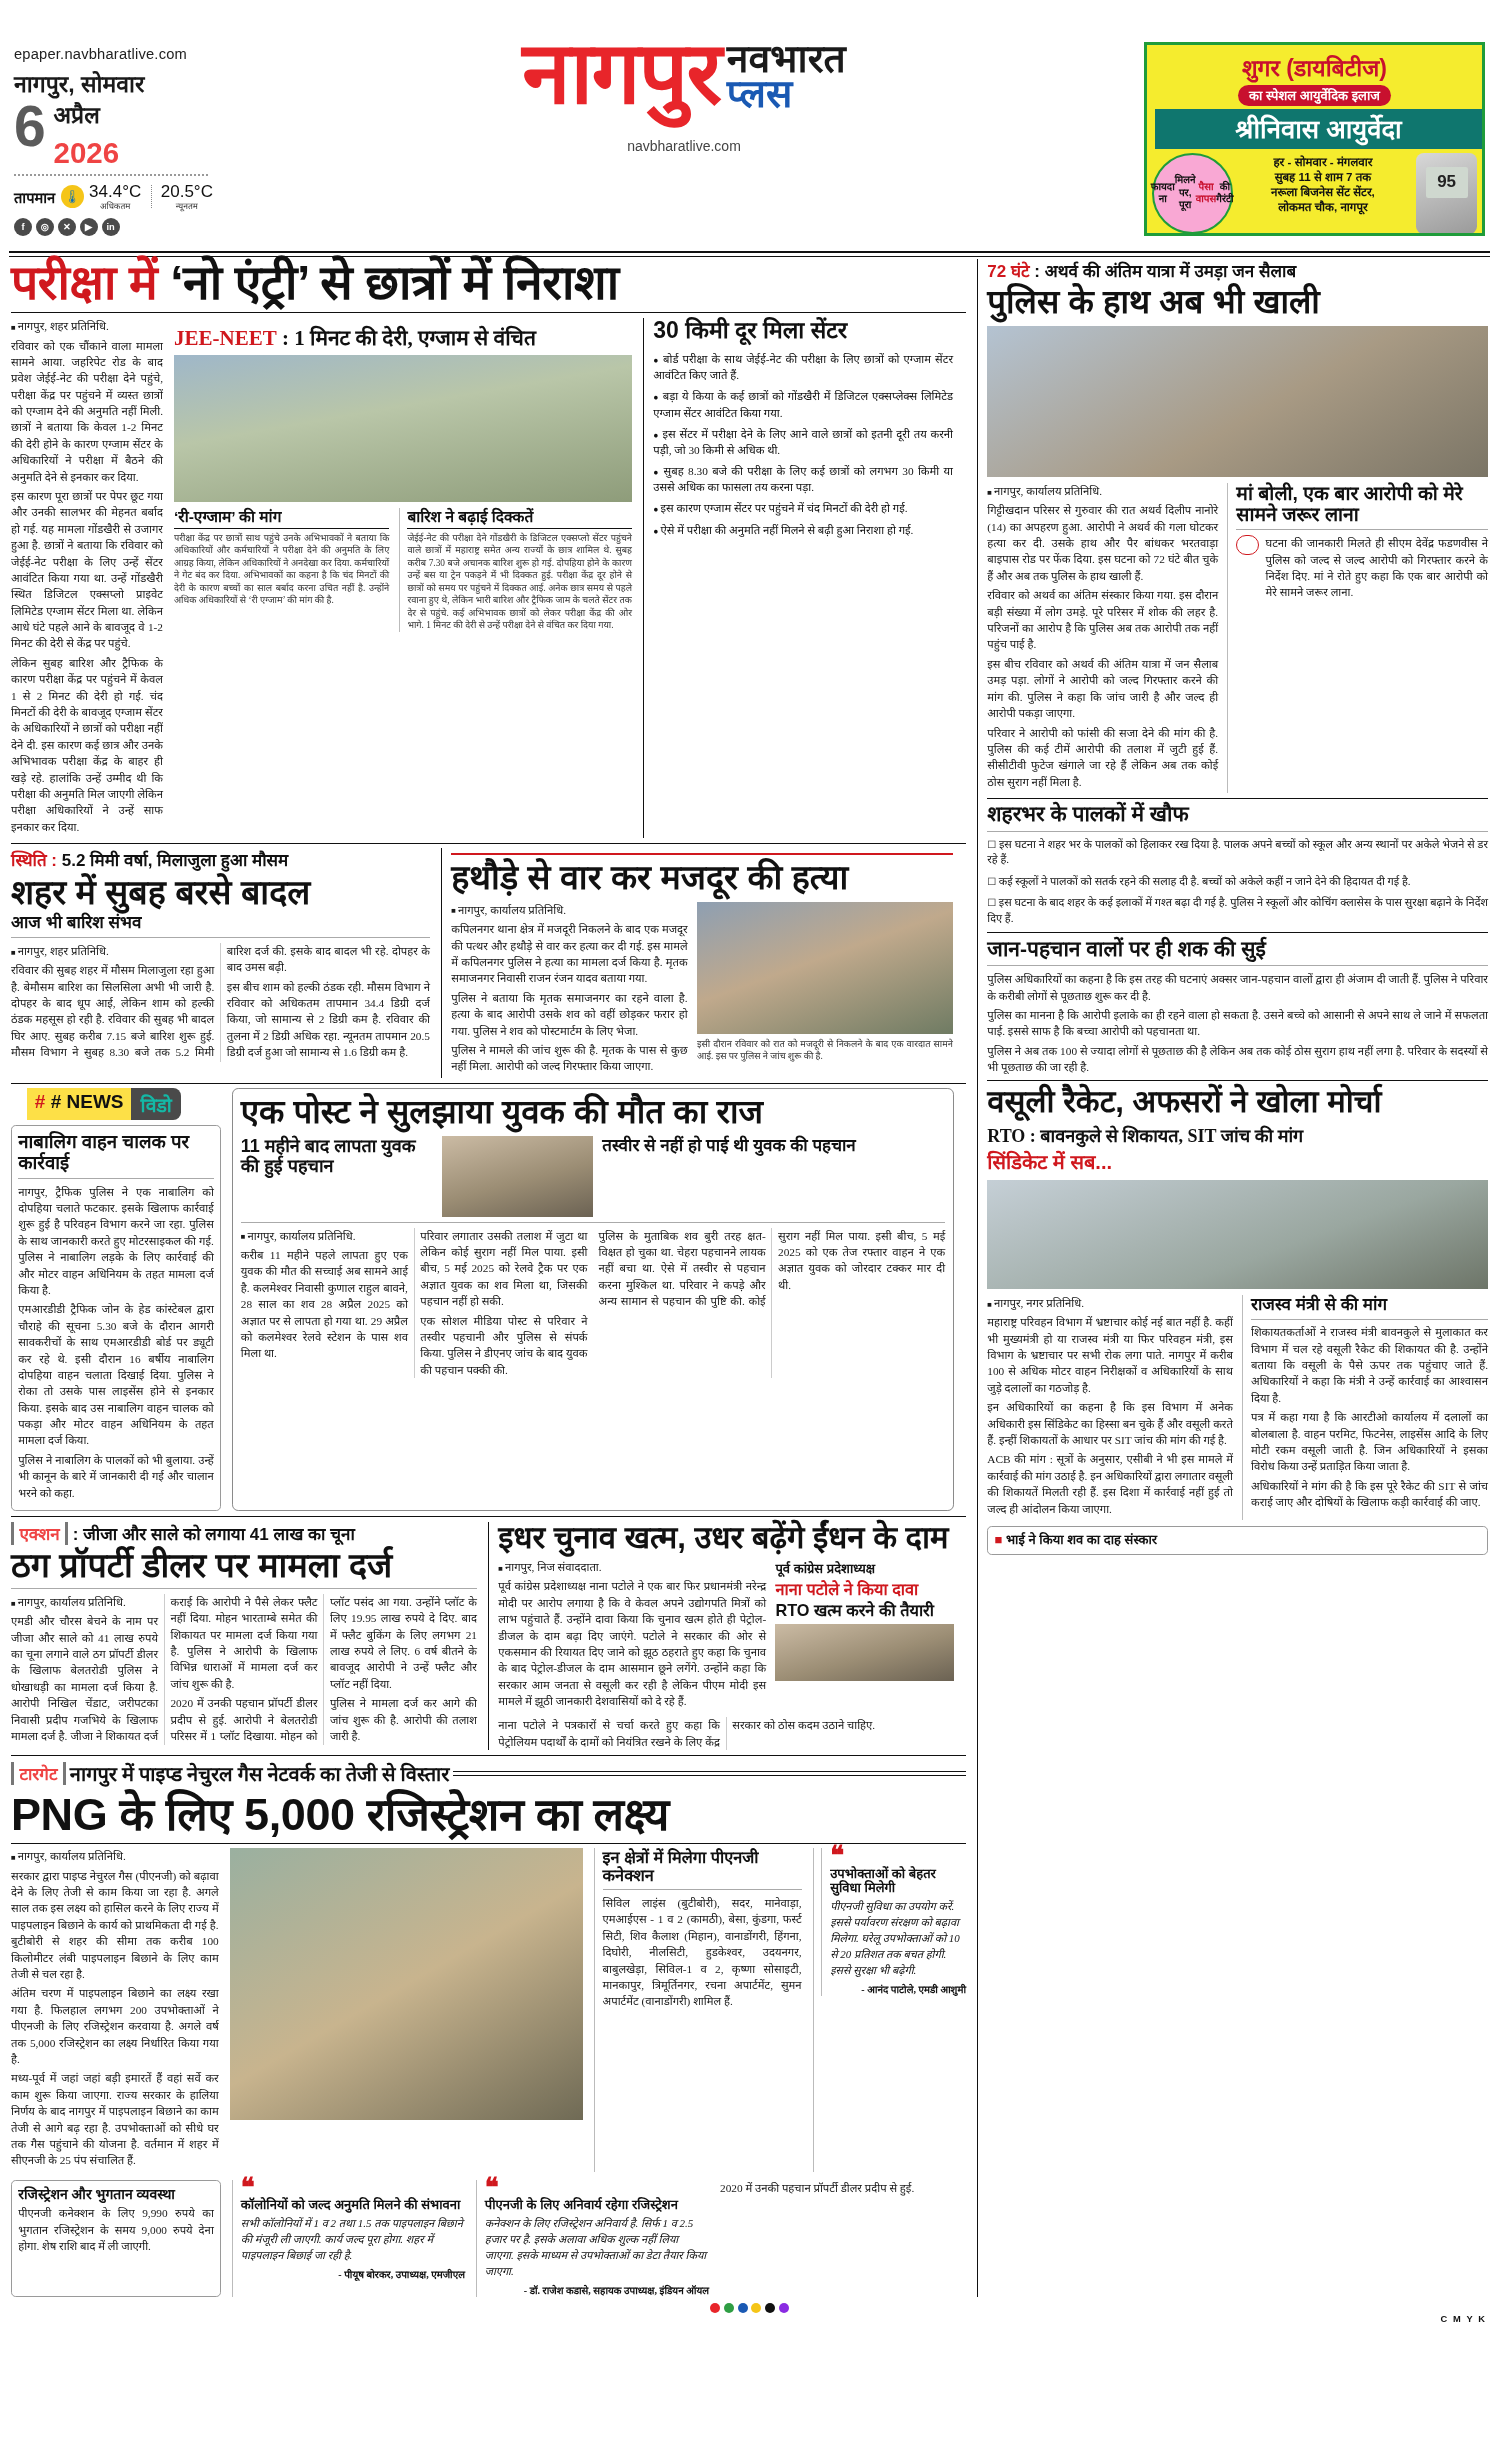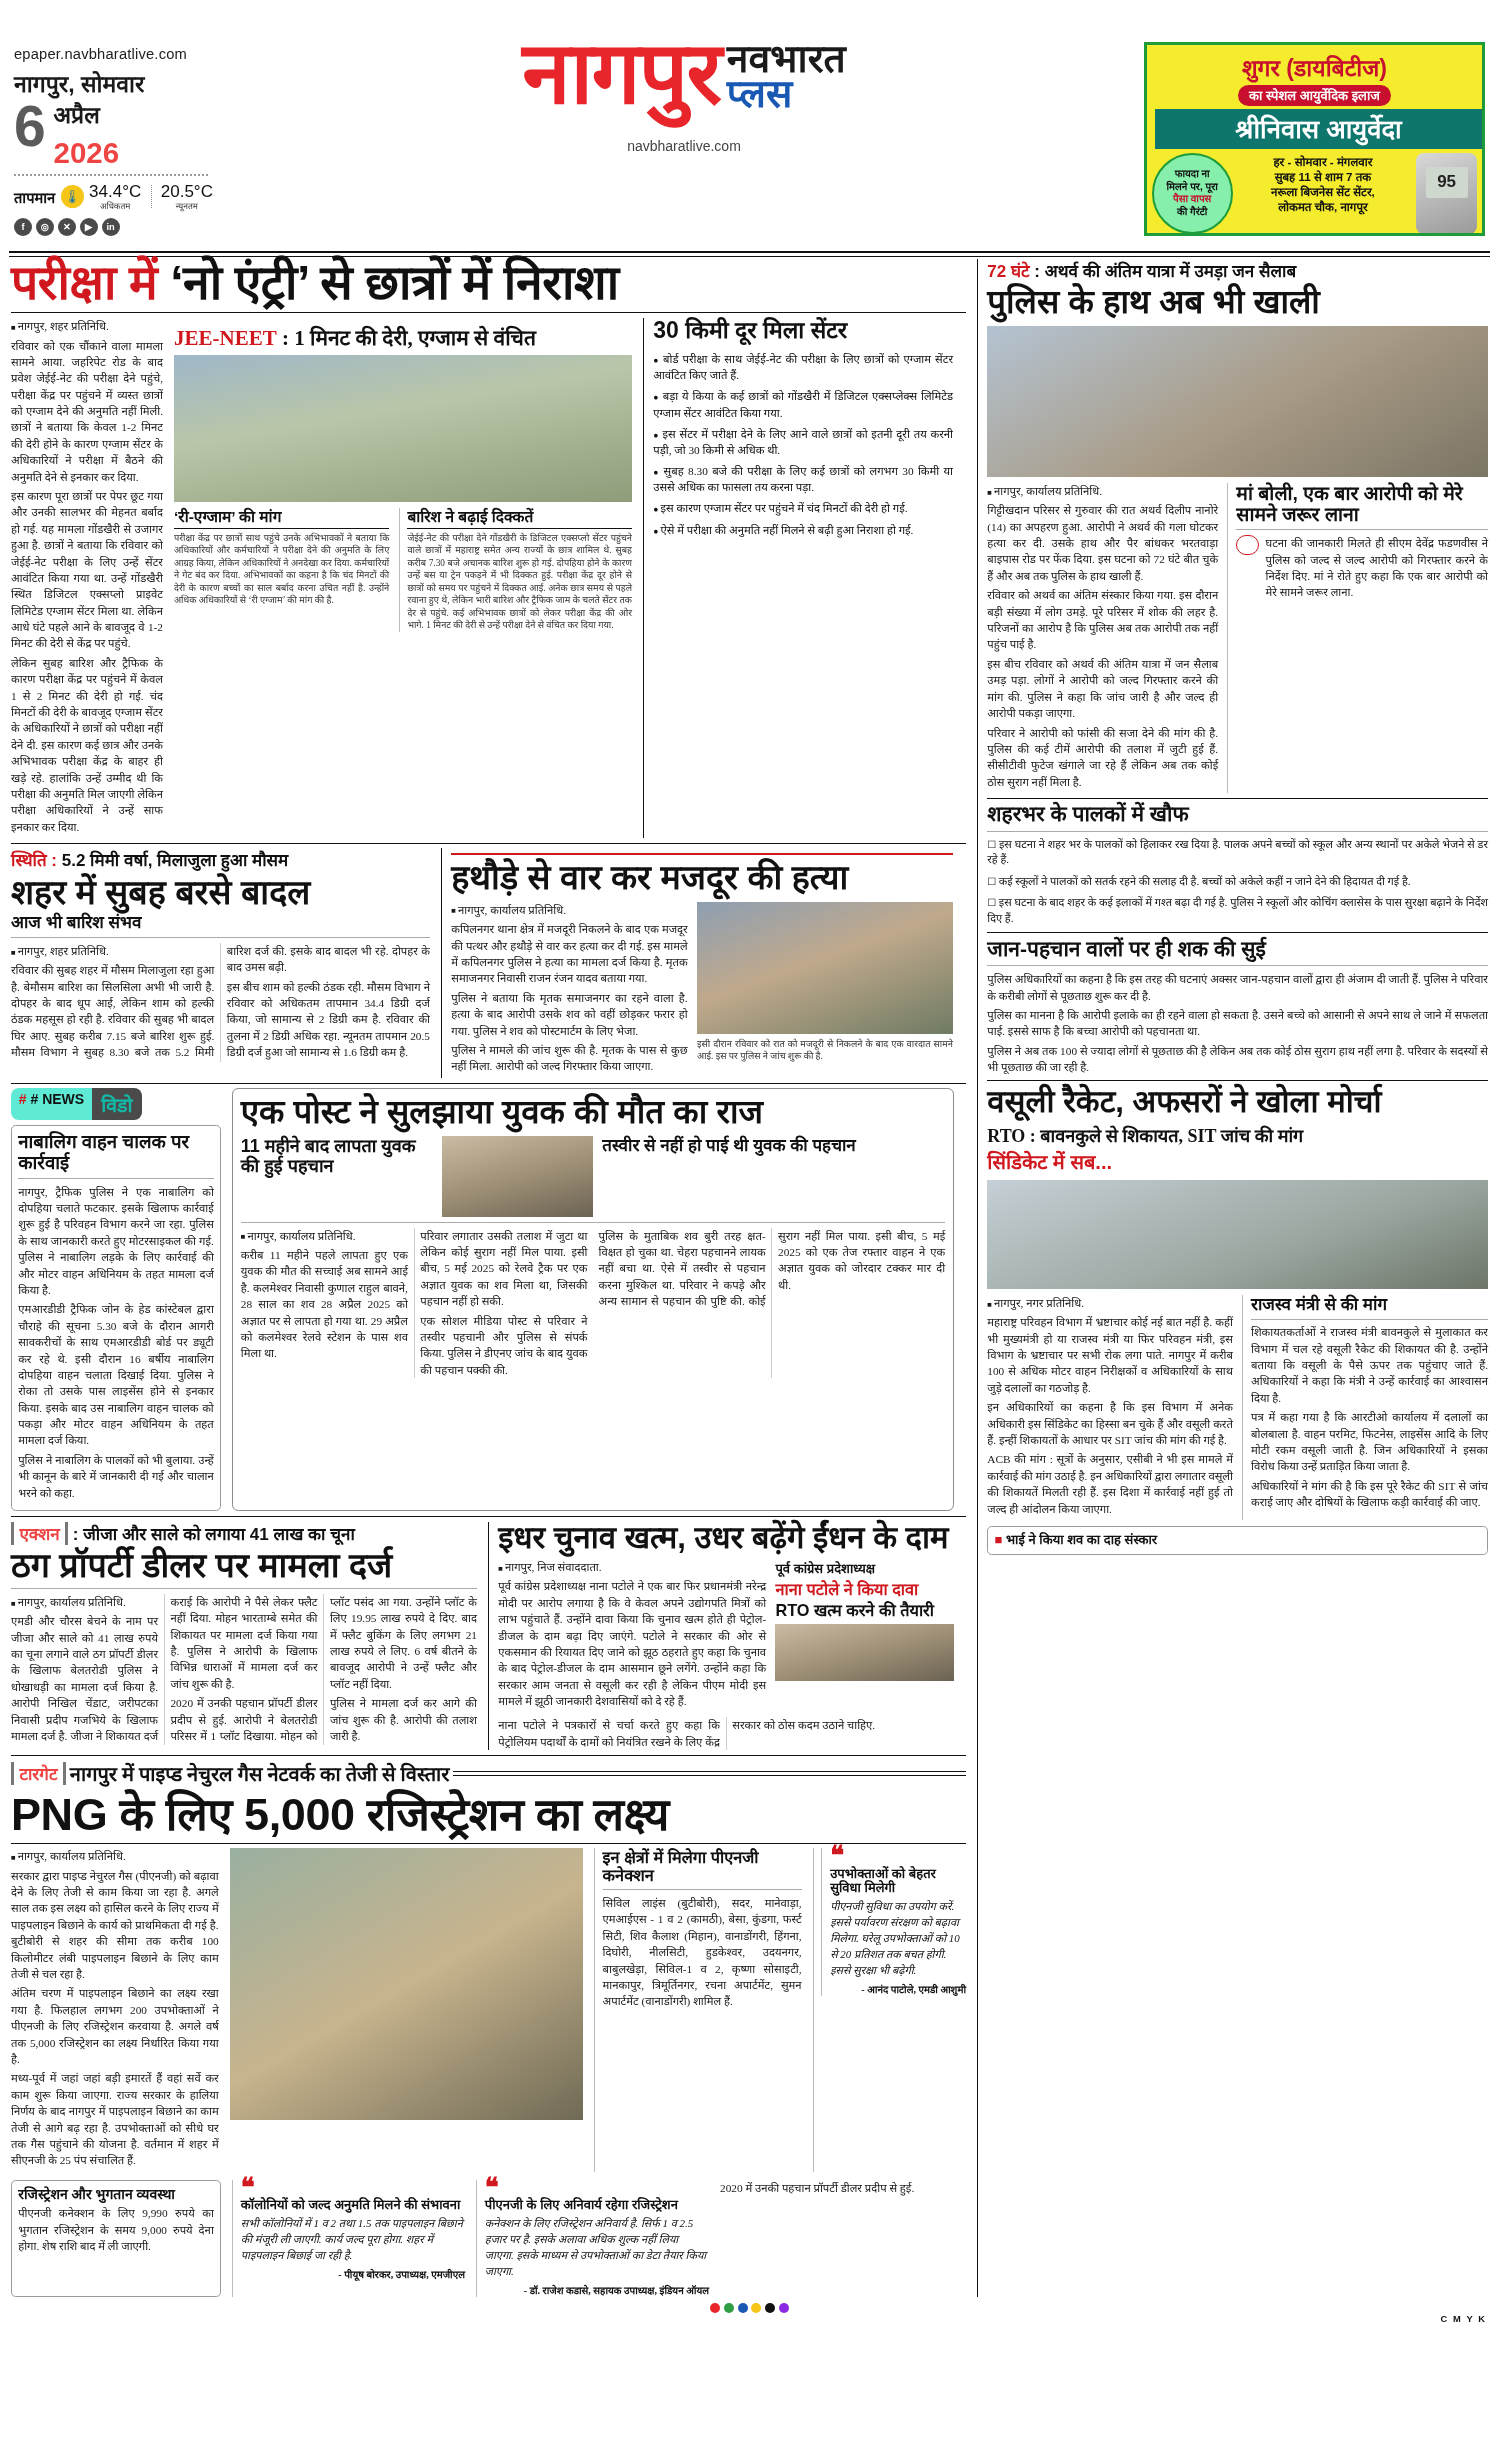--- a/index.html
+++ b/index.html
@@ -99,22 +99,22 @@
     display:inline-block; padding:1.6px 11px; border-radius:11px;
     font-family:"Liberation Sans",sans-serif; margin-top:1.6px;
   }
   .ad-t3 {
     background:#0f766e; color:#fff; font-size:25.6px; font-weight:800;
     font-family:"Liberation Sans",sans-serif; margin-top:3.1px; padding:2.3px 0;margin-left:8px;
   }
   .ad-body { display:flex; align-items:flex-start; margin-top:3.9px; padding:0 4.7px;}
   .ad-circ {
     width:81px; height:81px; border-radius:50%; border:2.3px solid #1f9c3a;
-    background:#86efac; font-size:10px; font-weight:700; line-height:1.25;
-    display:flex; align-items:center; justify-content:center; flex-direction:column;
+    background:#f9a8d4; font-size:10px; font-weight:700; line-height:1.25;
+    display:flex; align-items:center; justify-content:center; 
     font-family:"Liberation Sans",sans-serif; flex:none;
   }
   .ad-circ .red { color:#c8102e; }
   .ad-lines { flex:1; font-size:11.6px; font-weight:700; line-height:1.3;
     font-family:"Liberation Sans",sans-serif; text-align:center; padding-top:1.6px;}
   .ad-meter {
     width: 61px; height:81px; background:linear-gradient(160deg,#d8d8d8,#9a9a9a);
     border-radius:7.8px; position:relative; flex:none; margin-left:3.1px;
   }
   .ad-meter .scr {
@@ -178,21 +178,21 @@
   .photo.portrait { background: linear-gradient(165deg,#cbbba4 0%,#9b8d74 55%,#6b6253 100%); }
 
   .boxed {
     border: 0.8px solid #8a8a8a; border-radius: 6.2px; padding: 6.2px 7.8px;
     background:#fff;
   }
   .news-chip {
     display:inline-flex; align-items:stretch; border-radius:7.8px; overflow:hidden;
     font-family:"Liberation Sans",sans-serif; margin-bottom:4.7px;
   }
-  .news-chip .a { background:#5eead4; padding:2.3px 7.8px; font-size:14px; font-weight:800; }
+  .news-chip .a { background:#fde047; padding:2.3px 7.8px; font-size:19px; font-weight:800;margin-left:16px; }
   .news-chip .a .hash { color:#d0181e; }
   .news-chip .b { background:#4a4a4a; color:#14b8a6; padding:2.3px 9.3px; font-size:19.4px; font-weight:800; }
 
   .tag-red {
     display:inline-block; border-left:3.9px solid #777; border-right:3.9px solid #777;
     color:#ef4444; font-weight:800; font-size:17px; padding:0 5.4px;
     font-family:"Liberation Sans",sans-serif;
   }
   .tag-line { display:flex; align-items:center; gap:4px; }
   .tag-line .txt { font-size:20px; font-weight:700; font-family:"Liberation Serif",serif; }

